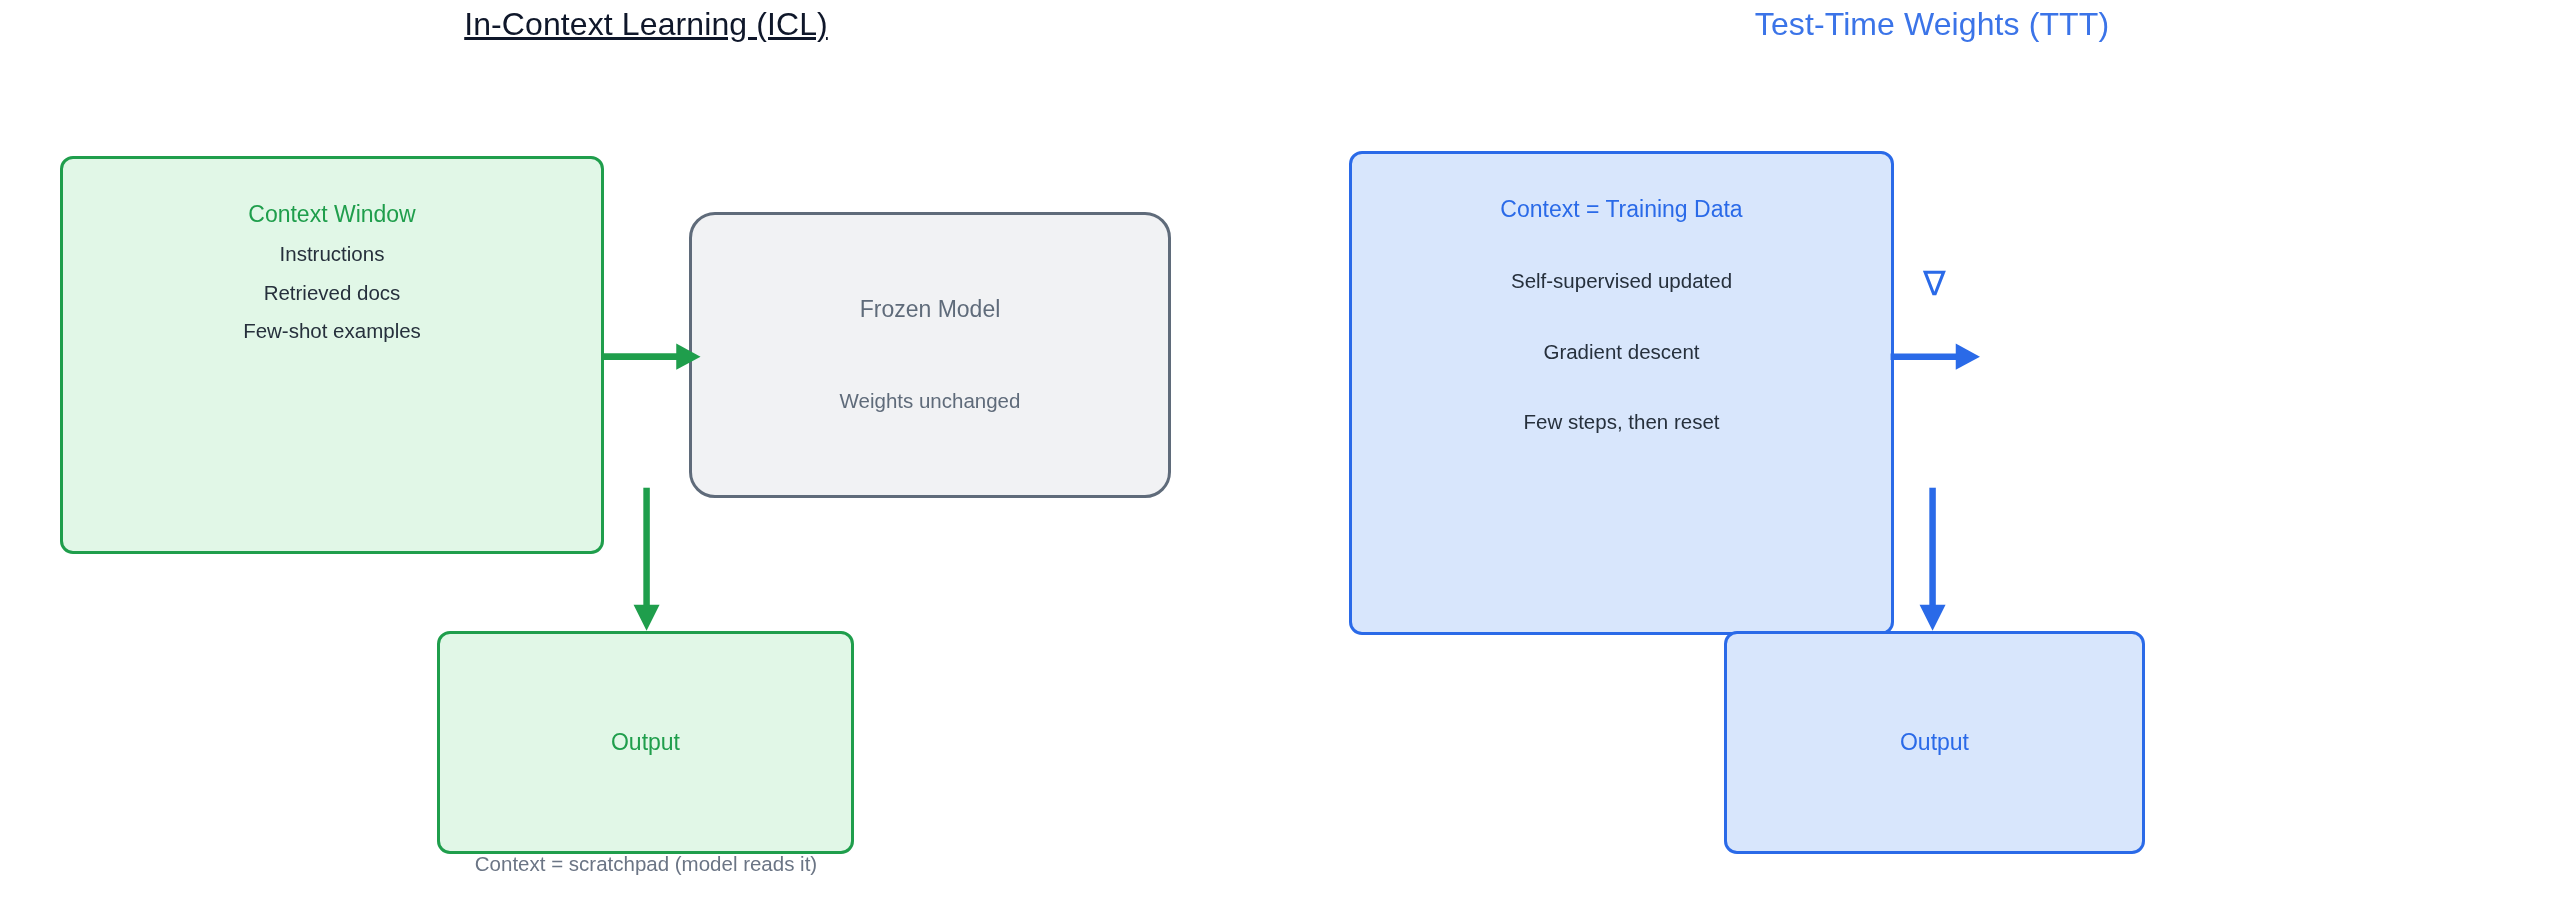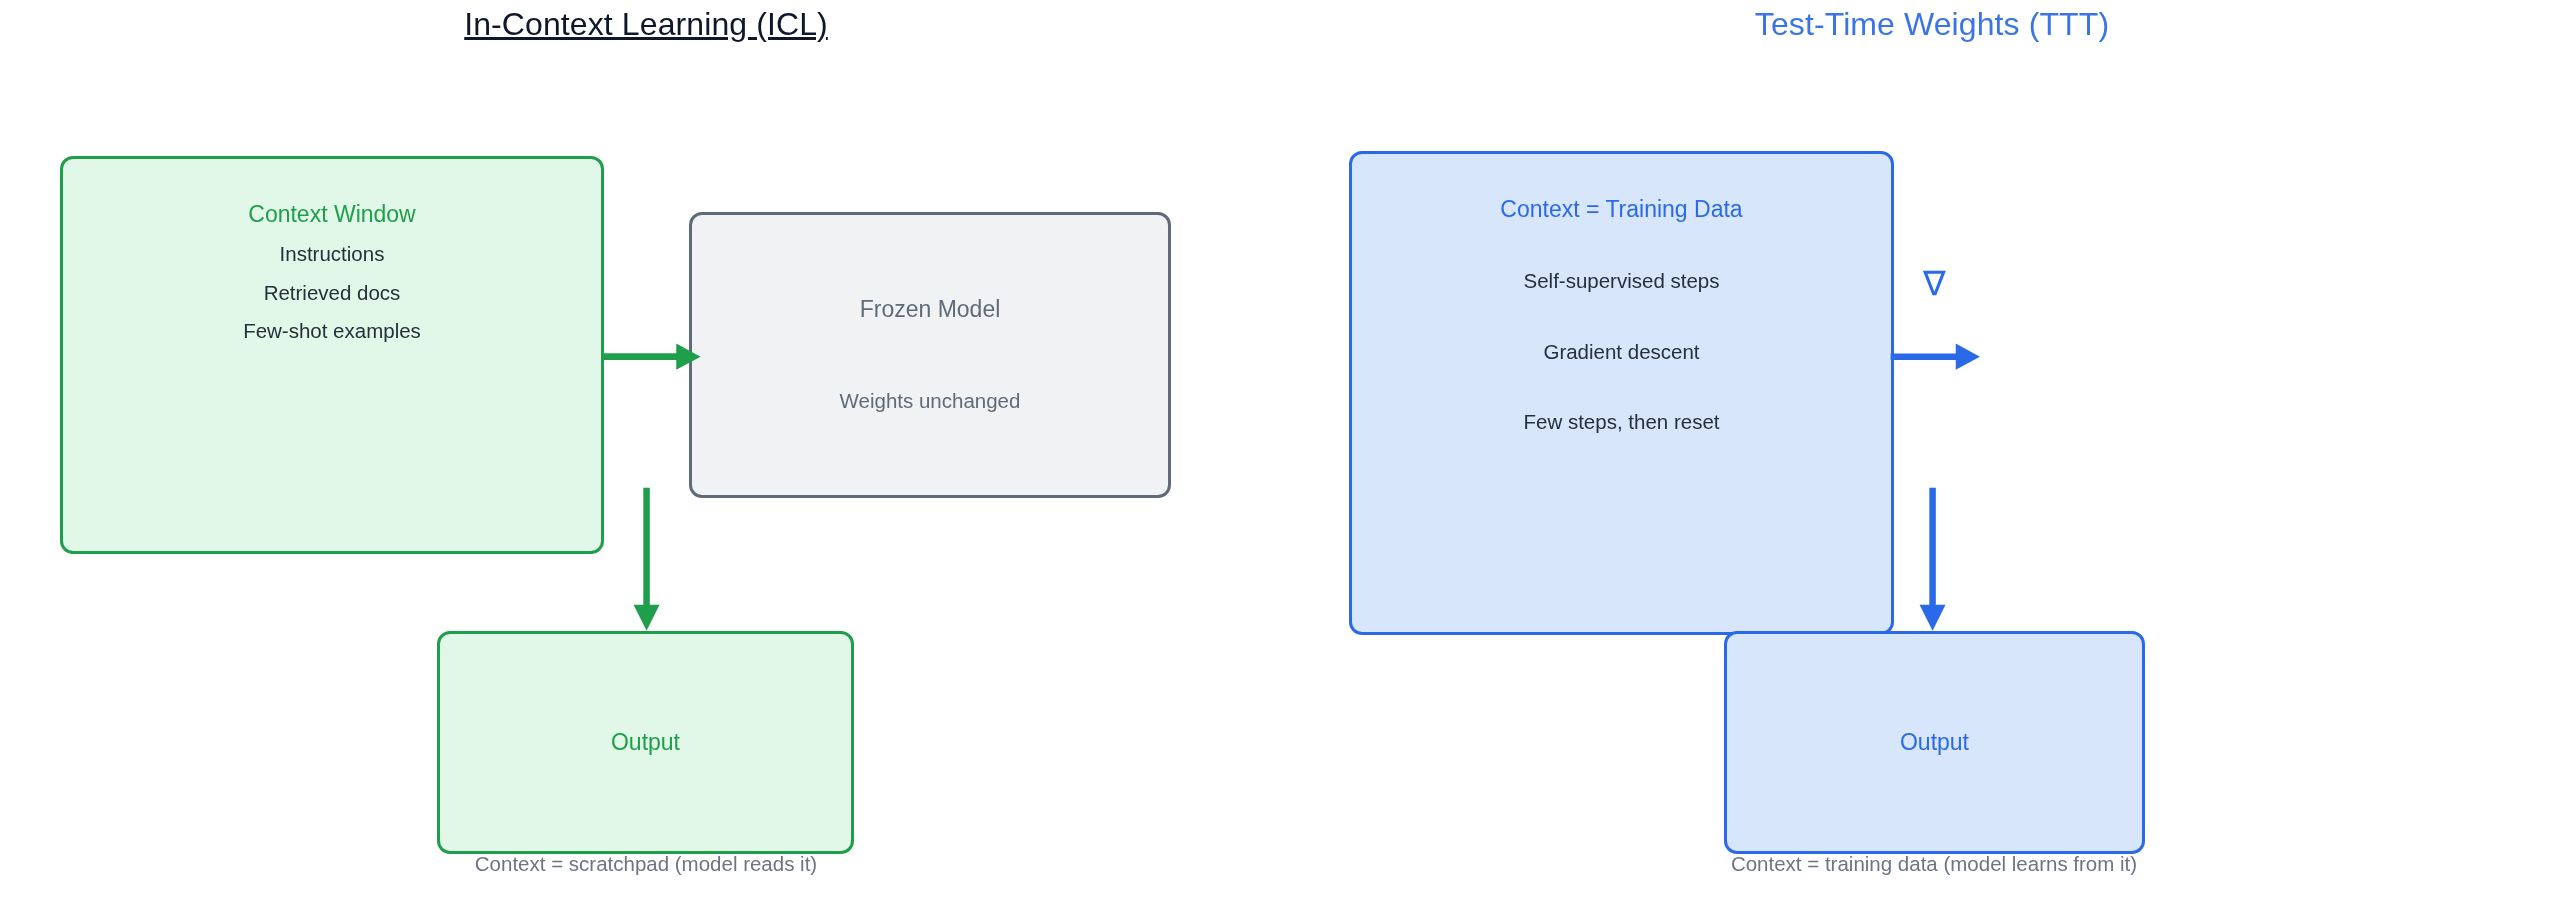--- a/index.html
+++ b/index.html
@@ -96,21 +96,21 @@
   #context-window-box {
     left: 60px;  top: 156px;  width: 544px;  height: 398px;
     padding: 28px 18.6px 0 18.6px;
     justify-content: flex-start;
   }
   #context-window-box .node-title { margin-top: 15px; }
   #context-window-box .node-line  { }
   #context-window-box .node-line:first-of-type { margin-top: 37px; }
 
   #frozen-model-box {
-    left: 689px; top: 212px; width: 482px; height: 286px;
+    left: 689px; top: 212px; width: 482px; height: 286px; border-radius: 26px;
   }
   #frozen-model-box .node-title { margin-bottom: 13px; }
   #frozen-model-box .node-line  { margin-top: 39px; }
 
   #icl-output-box {
     left: 437px; top: 631px; width: 417px; height: 223px;
   }
 
   #training-data-box {
     left: 1349px; top: 151px; width: 545px; height: 484px;
@@ -195,21 +195,21 @@
     <line x1="24" y1="4" x2="24" y2="132" stroke="#1f9e4c" stroke-width="7"></line>
     <polygon points="10,130 24,158 38,130" fill="#1f9e4c"></polygon>
   </svg>
 
   <div class="caption" id="icl-caption">Context = scratchpad (model reads it)</div>
 
   <div class="panel-title" id="ttt-title">Test-Time Weights (TTT)</div>
 
   <div class="node blue" id="training-data-box">
     <div class="node-title">Context = Training Data</div>
-    <div class="node-line">Self-supervised steps</div>
+    <div class="node-line">Self-supervised updated</div>
     <div class="node-line">Gradient descent</div>
     <div class="node-line">Few steps, then reset</div>
   </div>
 
   <div class="nabla-symbol">∇</div>
 
 
   <div class="node blue all-blue" id="ttt-output-box">
     <div class="node-title">Output</div>
   </div>
@@ -217,16 +217,15 @@
   <svg class="arrow-svg" id="arrow-td-to-adapted" width="121" height="47" viewBox="0 0 130 50">
     <line x1="6" y1="23" x2="78" y2="23" stroke="#2a6ae8" stroke-width="7"></line>
     <polygon points="76,9 102,23 76,37" fill="#2a6ae8"></polygon>
   </svg>
 
   <svg class="arrow-svg" id="arrow-td-to-output" width="47" height="158" viewBox="0 0 50 170">
     <line x1="24" y1="4" x2="24" y2="132" stroke="#2a6ae8" stroke-width="7"></line>
     <polygon points="10,130 24,158 38,130" fill="#2a6ae8"></polygon>
   </svg>
 
-  <div class="caption" id="ttt-caption">Context = training data (model learns from it)</div>
 
 </div>
 
 
 </body></html>

